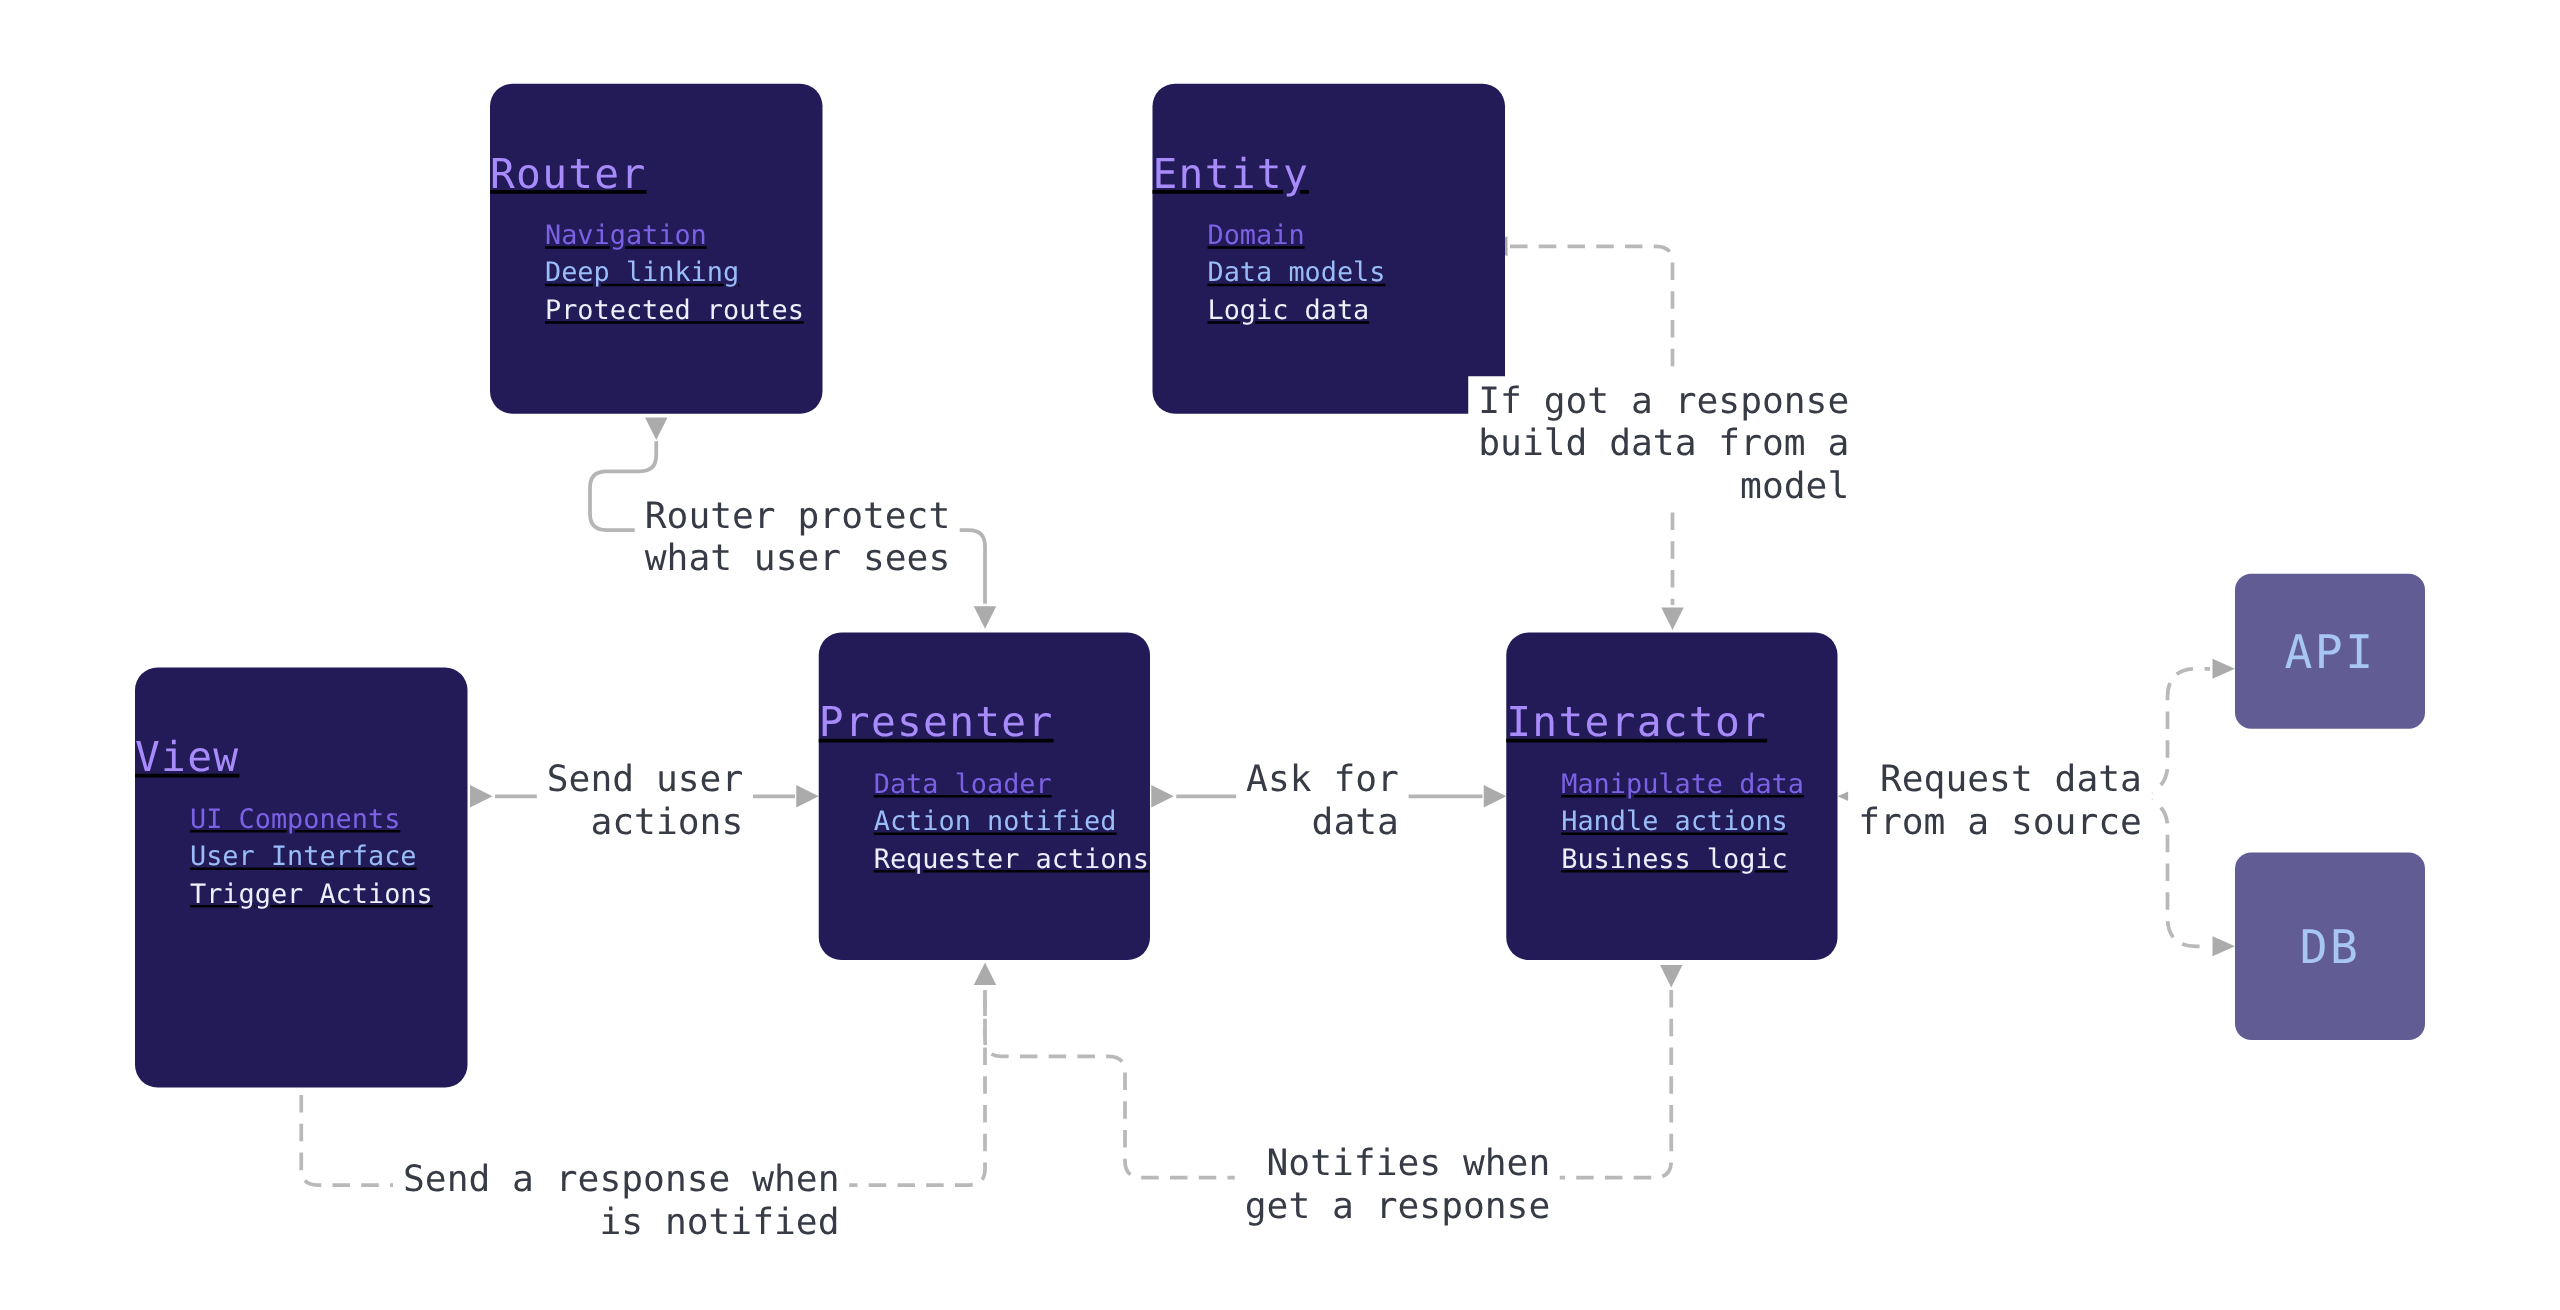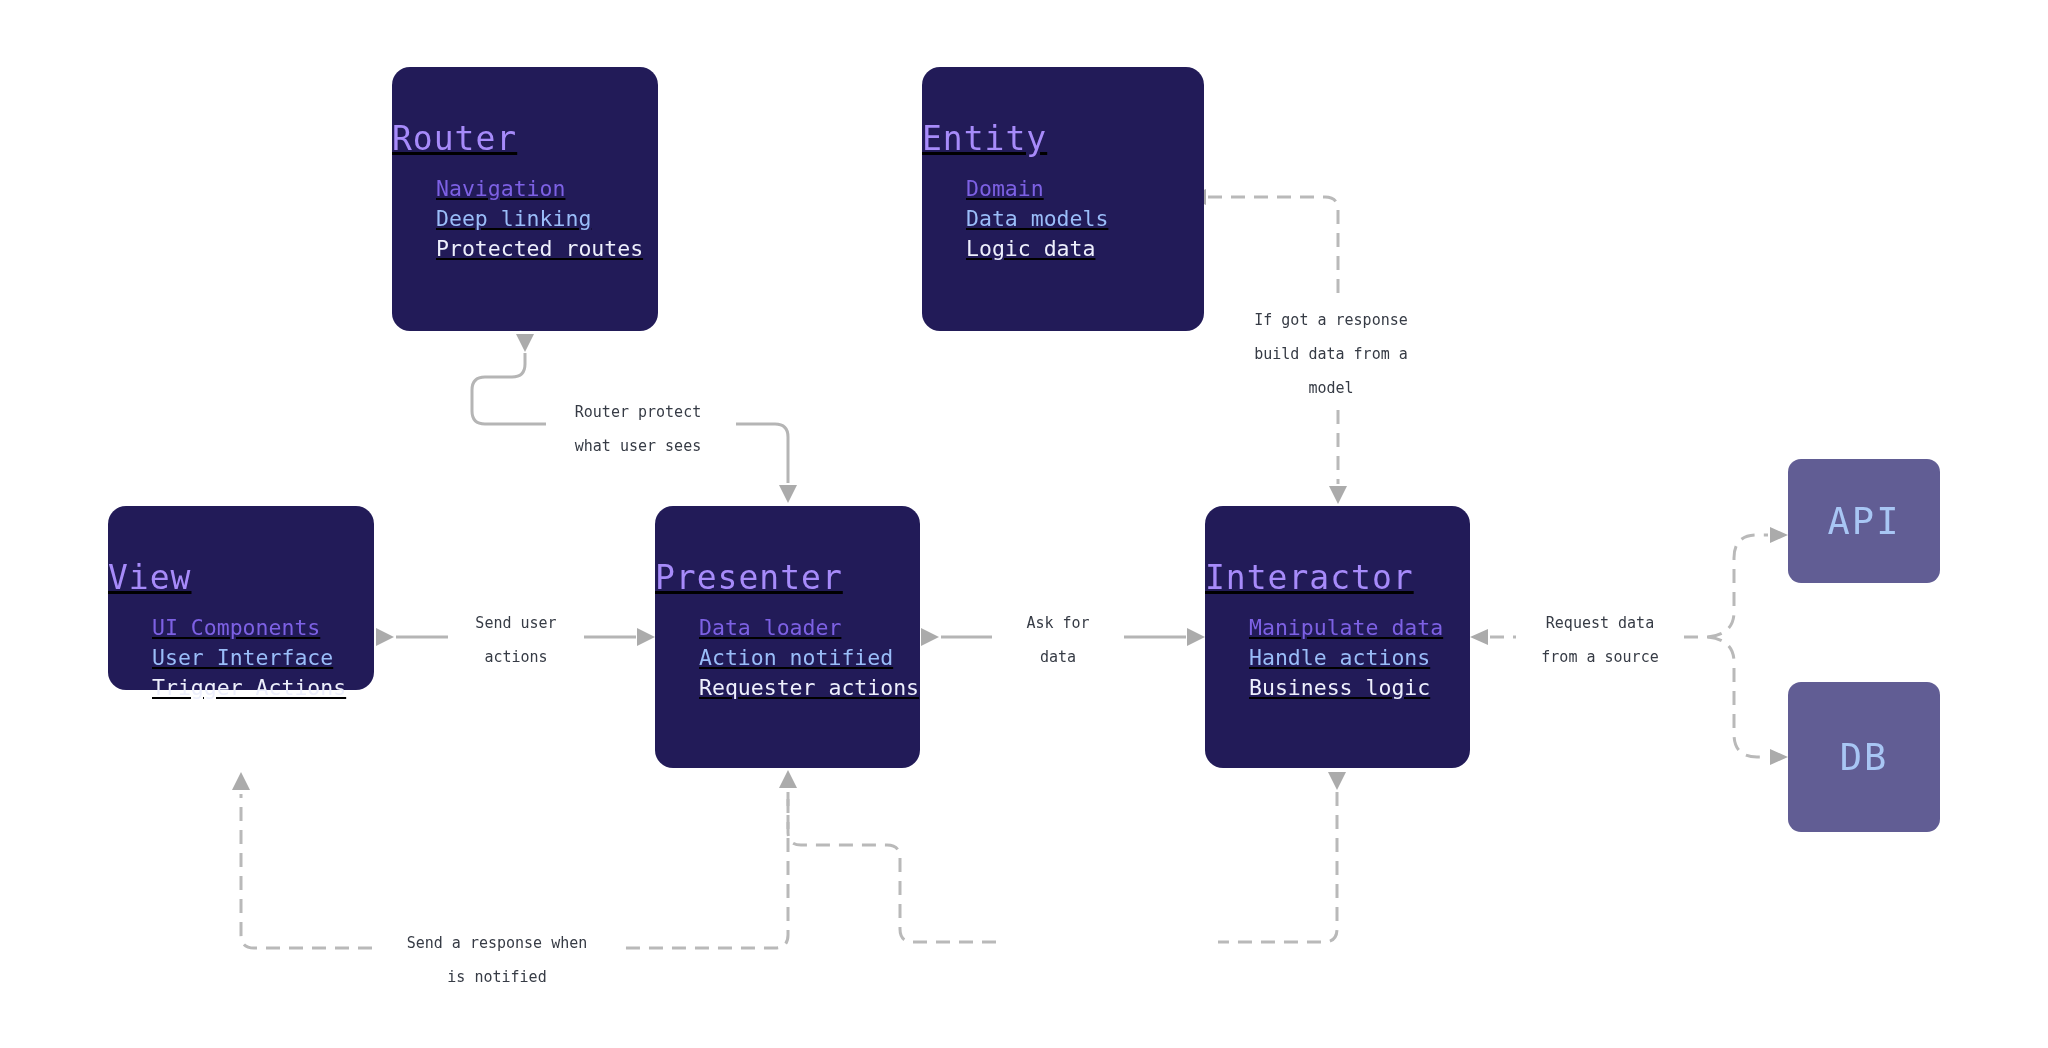--- a/index.html
+++ b/index.html
@@ -19,22 +19,22 @@
   .item-purple{color:#7d61e4;}
   .item-blue{color:#9abdf8;}
   .item-white{color:#edeffc;}
   .source{
     position:absolute;background:#615d94;border-radius:13px;
     display:flex;align-items:center;justify-content:center;
     font-size:37px;color:#a8c6f4;letter-spacing:2px;font-weight:500;
   }
   .edge-label{
     position:absolute;transform:translate(-50%,-50%);
-    white-space:pre-line;text-align:center;background:#ffffff;
-    padding:2px 8px;font-size:15px;line-height:34px;font-weight:500;color:#363b45;
+    white-space:pre-line;text-align:right;background:#ffffff;
+    padding:2px 8px;font-size:29px;line-height:34px;font-weight:500;color:#363b45;
   }
 </style>
 </head>
 <body>
 
 <div class="stage">
 
   <svg class="connectors" viewBox="0 0 2048 1048" xmlns="http://www.w3.org/2000/svg">
     <g stroke="#b5b5b5" stroke-width="3" fill="none">
 
@@ -92,21 +92,21 @@
 
   <div class="node" style="left:922px;top:67px;width:282px;height:264px">
     <div class="node-title">Entity</div>
     <div class="node-items">
       <div class="item-purple">Domain</div>
       <div class="item-blue">Data models</div>
       <div class="item-white">Logic data</div>
     </div>
   </div>
 
-  <div class="node" style="left:108px;top:506px;width:266px;height:184px">
+  <div class="node" style="left:108px;top:534px;width:266px;height:336px">
     <div class="node-title">View</div>
     <div class="node-items">
       <div class="item-purple">UI Components</div>
       <div class="item-blue">User Interface</div>
       <div class="item-white">Trigger Actions</div>
     </div>
   </div>
 
   <div class="node" style="left:655px;top:506px;width:265px;height:262px">
     <div class="node-title">Presenter</div>
@@ -135,18 +135,20 @@
 
   <div class="edge-label" style="left:638px;top:429px">Router protect
 what user sees</div>
   <div class="edge-label" style="left:516px;top:640px">Send user
 actions</div>
   <div class="edge-label" style="left:1058px;top:640px">Ask for
 data</div>
   <div class="edge-label" style="left:1331px;top:354px">If got a response
 build data from a
 model</div>
+  <div class="edge-label" style="left:1118px;top:947px">Notifies when
+get a response</div>
   <div class="edge-label" style="left:497px;top:960px">Send a response when
 is notified</div>
   <div class="edge-label" style="left:1600px;top:640px">Request data
 from a source</div>
 
 </div>
 
 </body></html>

